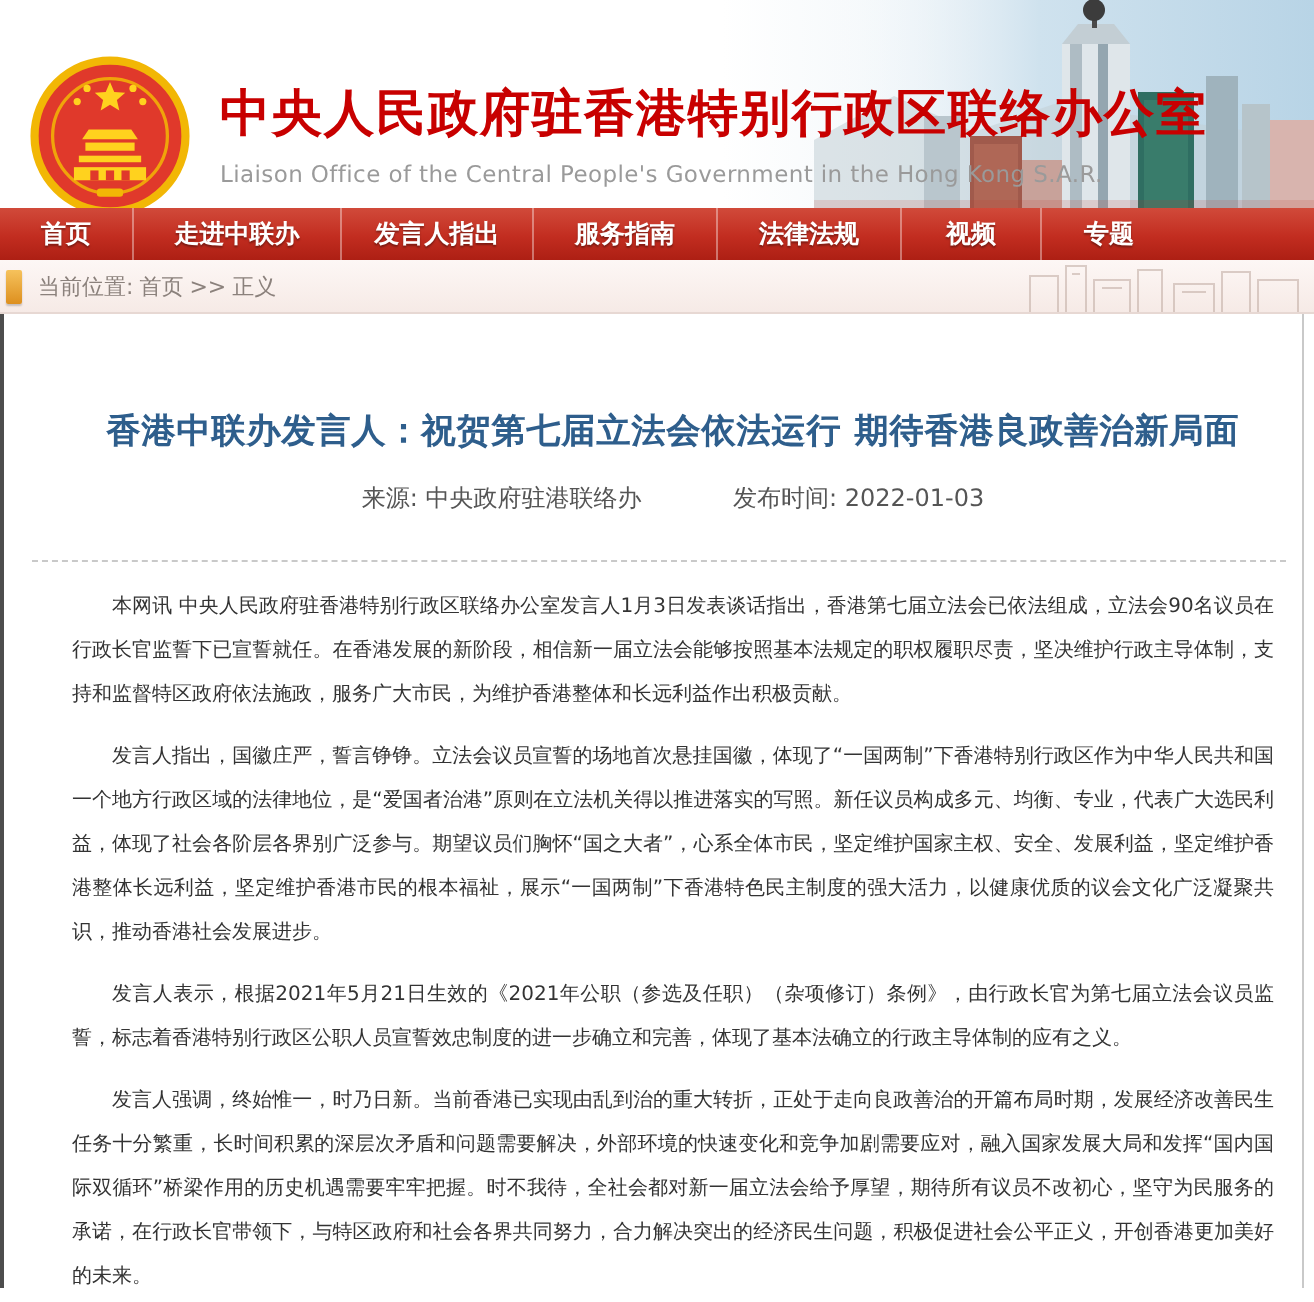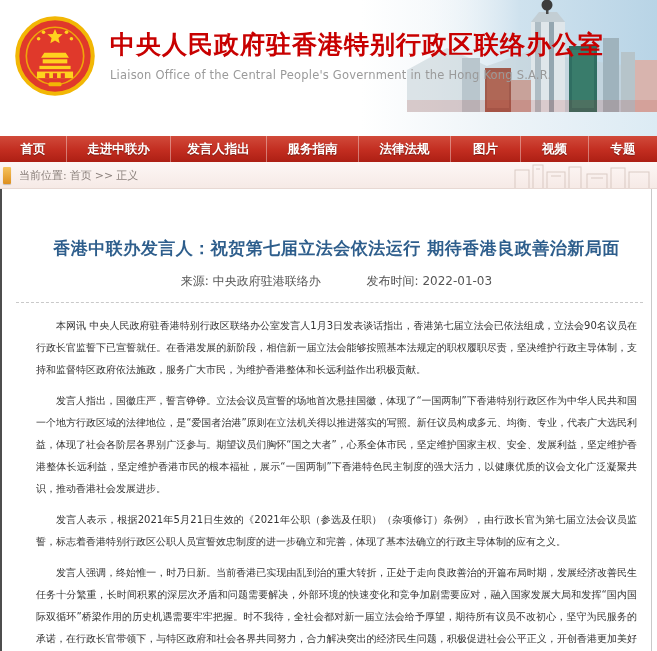--- a/index.html
+++ b/index.html
@@ -1,21 +1,21 @@
 <!DOCTYPE html>
 <html lang="zh"><head>
 <meta charset="utf-8">
 <style>
   * { margin:0; padding:0; box-sizing:border-box; }
   html,body { width:657px; height:651px; overflow:hidden; background:#fff;
     font-family:"DejaVu Sans","Liberation Sans",sans-serif; }
   .page { width:657px; height:651px; position:relative; background:#fff; }
 
   
-  .site-header { position:relative; height:136px; padding-top:9px;
+  .site-header { position:relative; height:104px; padding-top:21px;
     background:linear-gradient(90deg,#ffffff 0%,#ffffff 55%,#eef4f8 75%,#dcebf4 100%); overflow:hidden; }
   .skyline { position:absolute; right:0; top:0; width:250px; height:112px; }
   .header-inner { position:relative; display:flex; align-items:center; height:94px; padding-left:14px; z-index:2; }
   .emblem { width:82px; height:82px; flex:0 0 82px; }
   .header-titles { margin-left:14px; }
   .site-title { color:#c80000; font-size:25px; font-weight:bold; letter-spacing:1px; line-height:1.2; }
   .site-subtitle { color:#9a9a9a; font-size:11.5px; margin-top:8px; letter-spacing:.2px; }
 
   
   .main-nav { display:flex; height:26px; background:linear-gradient(180deg,#d14a3a 0%,#c22d20 55%,#ad1f14 100%);
@@ -36,21 +36,21 @@
   .crumb-icon { width:8px; height:17px; margin:0 8px 0 3px; border-radius:1px;
     background:linear-gradient(180deg,#f6c25c,#dd8f1f); box-shadow:0 1px 1px rgba(0,0,0,.2); }
   .breadcrumb-bar a { color:#8b817c; text-decoration:none; cursor:pointer; margin:0 3px; }
   .crumb-sketch { position:absolute; right:0; top:0; height:27px; width:150px; opacity:.55; }
 
   
   .article-wrap { background:#fff; height:487px; border-left:2px solid #4d4d4d;
     border-right:1px solid #c9c9c9; margin-right:5px; padding:16px 14px 0 34px; }
   .article-title { text-align:center; color:#2e5e8c; font-size:17px; font-weight:bold;
     line-height:24px; margin-bottom:13px; letter-spacing:.5px;margin-top:31px; }
-  .article-meta { text-align:center; color:#555; font-size:12px; margin-bottom:12px; }
+  .article-meta { text-align:center; color:#555; font-size:12px; margin-bottom:22px; }
   .article-meta .meta-src { margin-right:42px; }
   .dashed-sep { border:none; border-top:1px dashed #c9c9c9; margin:0 -6px 12px -20px; }
   .article-body p { font-size:10px; color:#333; line-height:22px; text-indent:2em;
     text-align:justify; margin-bottom:9px; }
 </style>
 </head>
 <body>
 
 <div class="page">
 
@@ -115,21 +115,20 @@
       </div>
     </div>
   </header>
 
   <nav class="main-nav">
     <a>首页</a>
     <a>走进中联办</a>
     <a>发言人指出</a>
     <a>服务指南</a>
     <a>法律法规</a>
-    <a>图片</a>
     <a>视频</a>
     <a>专题</a>
   </nav>
 
   <div class="breadcrumb-bar">
     <span class="crumb-icon"></span>
     <span>当前位置: </span>
     <a>首页</a>
     <span>&gt;&gt;</span>
     <span style="margin-left:3px;">正义</span>

